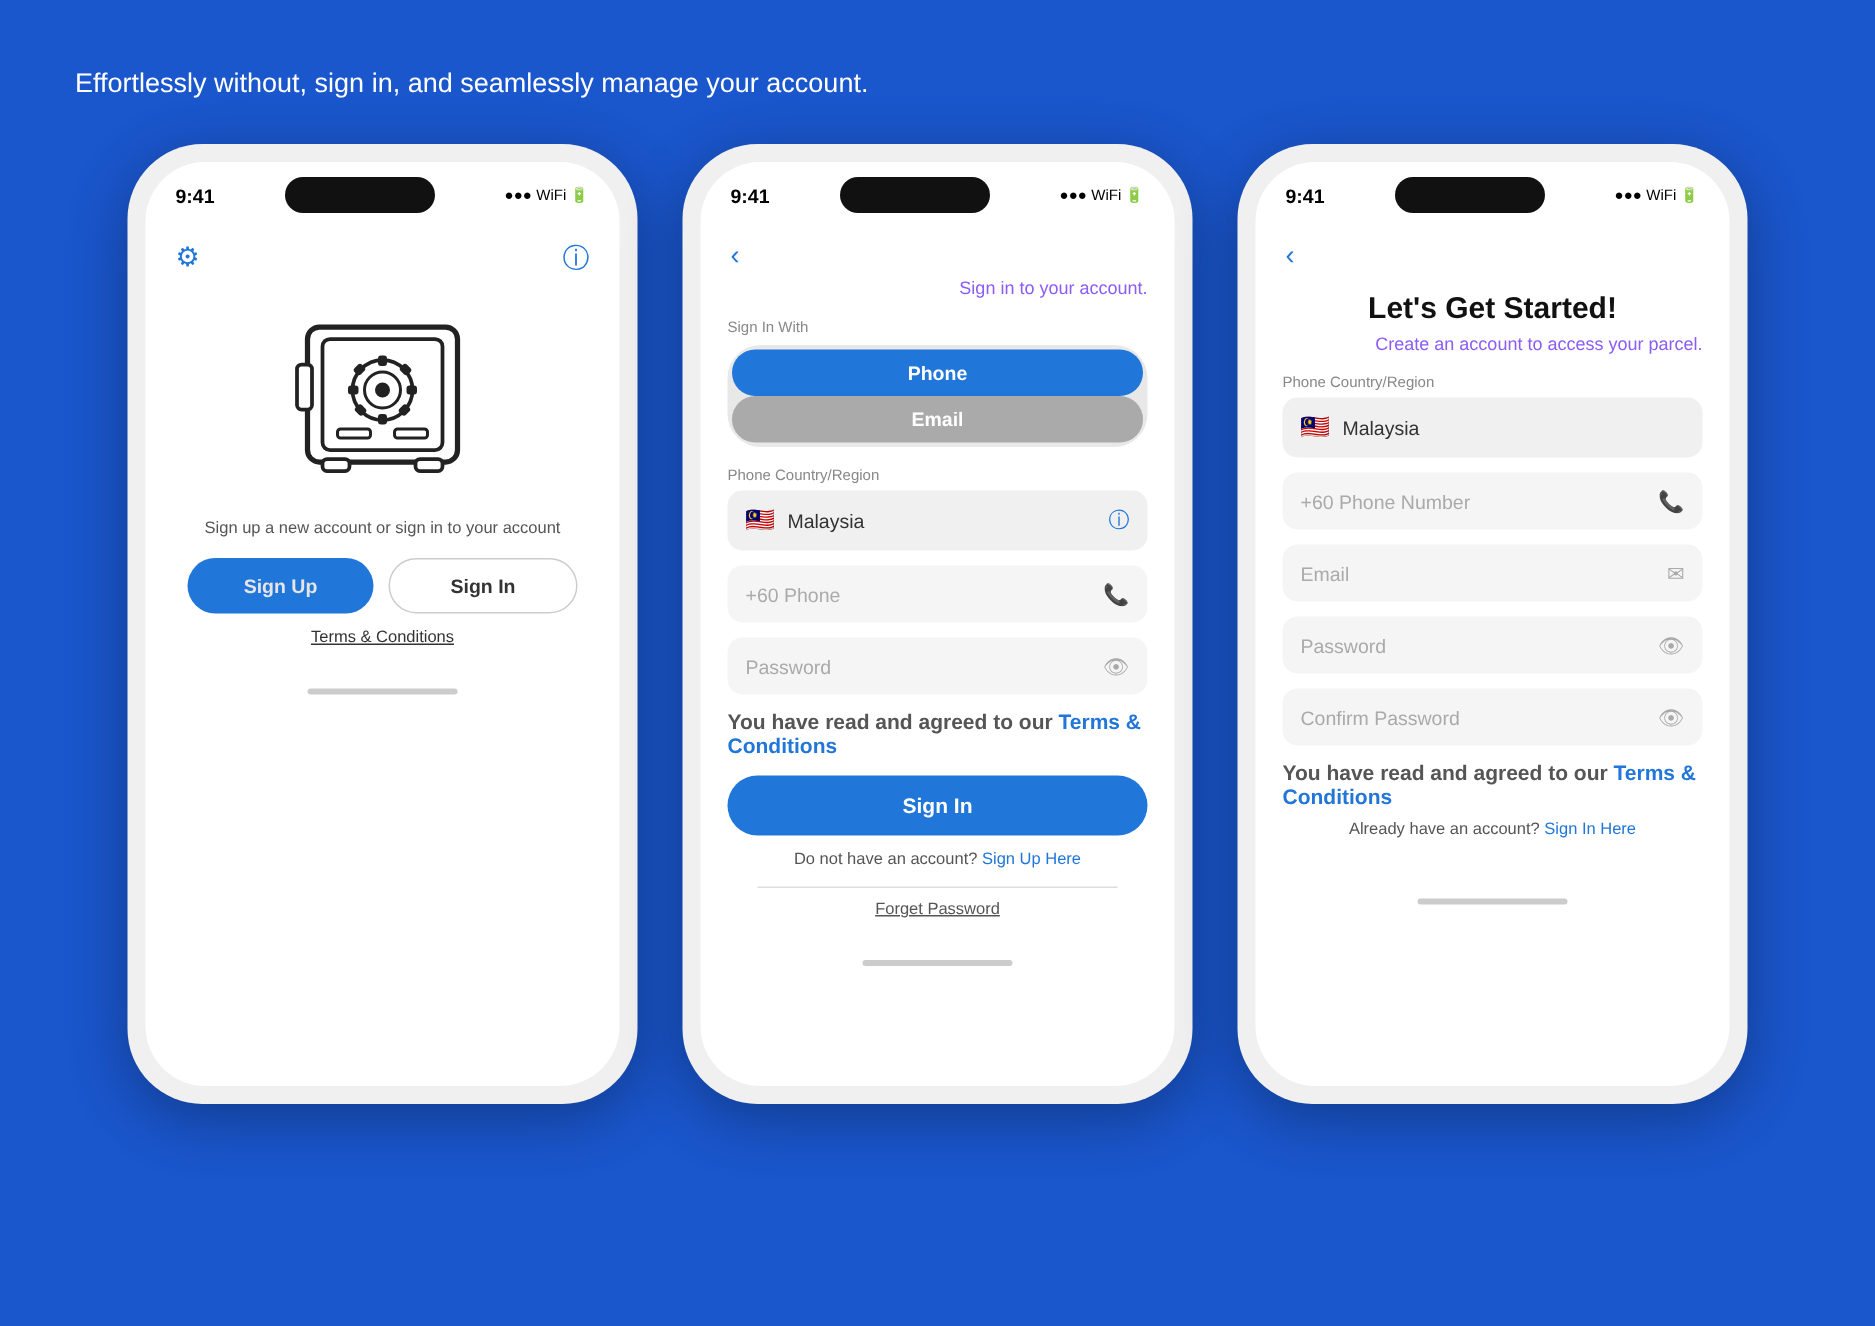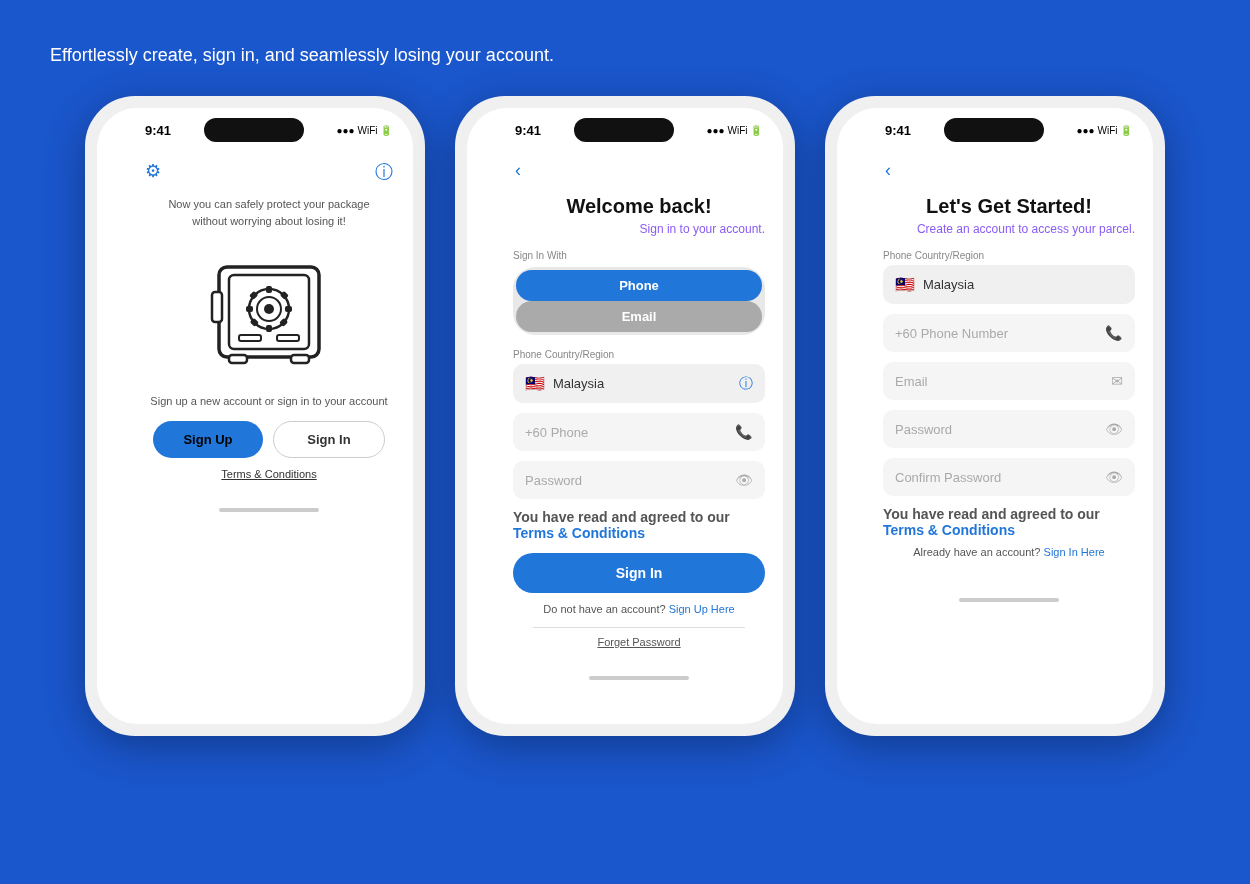--- a/index.html
+++ b/index.html
@@ -30,21 +30,20 @@
       min-height: 640px;
       box-shadow: 0 10px 40px rgba(0,0,0,0.3);
       position: relative;
     }
     .phone-inner {
       background: white;
       border-radius: 40px;
       overflow: hidden;
       min-height: 616px;
       position: relative;
-      padding-left: 28px;
     }
 
     
     .screen-content { padding: 10px 18px 20px; }
 
     
     .home-top-icons {
       display: flex;
       justify-content: space-between;
       padding: 8px 2px 4px;
@@ -79,21 +78,21 @@
       margin: 8px 0 14px;
     }
     .home-buttons {
       display: flex;
       gap: 10px;
       margin: 0 10px 10px;
     }
     .btn-signup {
       flex: 1;
       background: #2176d9;
-      color: #000000;
+      color: #e5e5e5;
       border: none;
       border-radius: 22px;
       padding: 10px;
       font-size: 13px;
       font-weight: 600;
       cursor: pointer;
     }
     .btn-signin {
       flex: 1;
       background: white;
@@ -243,21 +242,21 @@
     .safe-container {
       display: flex;
       justify-content: center;
       padding: 10px 0;
     }
   </style>
 </head>
 <body>
 
 <div class="header">
-  <p>Effortlessly create, sign in, and seamlessly losing your account.</p>
+  <p>Effortlessly without, sign in, and seamlessly manage your account.</p>
 </div>
 
 <div class="phones-row">
 
   <div class="phone-frame">
     <div class="phone-inner">
 
       <div style="background:#fff; padding: 10px 20px 0; display:flex; justify-content:space-between; align-items:center;">
         <span style="font-size:13px; font-weight:700;">9:41</span>
         <div style="width:100px; height:24px; background:#111; border-radius:14px; margin:0 auto;"></div>
@@ -267,21 +266,20 @@
           <span style="font-size:10px;">🔋</span>
         </div>
       </div>
       <div class="screen-content">
 
         <div class="home-top-icons">
           <span class="gear-icon">⚙</span>
           <span class="info-icon">ⓘ</span>
         </div>
 
-        <div class="home-desc">Now you can safely protect your package without worrying about losing it!</div>
 
         <div class="safe-container">
           <svg width="130" height="130" viewBox="0 0 130 130">
             <rect x="15" y="20" width="100" height="90" rx="8" fill="white" stroke="#222" stroke-width="3.5"></rect>
             <rect x="25" y="28" width="80" height="74" rx="5" fill="white" stroke="#222" stroke-width="2.5"></rect>
 
             <rect x="8" y="45" width="10" height="30" rx="3" fill="white" stroke="#222" stroke-width="2.5"></rect>
 
             <circle cx="65" cy="62" r="20" fill="white" stroke="#222" stroke-width="2.5"></circle>
             <circle cx="65" cy="62" r="12" fill="white" stroke="#222" stroke-width="2"></circle>
@@ -322,21 +320,20 @@
         <span style="font-size:13px; font-weight:700;">9:41</span>
         <div style="width:100px; height:24px; background:#111; border-radius:14px; margin:0 auto;"></div>
         <div style="display:flex; gap:3px; align-items:center;">
           <span style="font-size:10px;">●●●</span>
           <span style="font-size:10px;">WiFi</span>
           <span style="font-size:10px;">🔋</span>
         </div>
       </div>
       <div class="screen-content">
         <div class="back-arrow">‹</div>
-        <div class="screen-title">Welcome back!</div>
         <div class="screen-subtitle">Sign in to your account.</div>
 
         <div class="section-label" style="text-align:left; margin-bottom:6px;">Sign In With</div>
         <div class="toggle-group">
           <button class="toggle-btn active">Phone</button>
           <button class="toggle-btn inactive">Email</button>
         </div>
 
         <div class="section-label">Phone Country/Region</div>
         <div class="country-selector">

